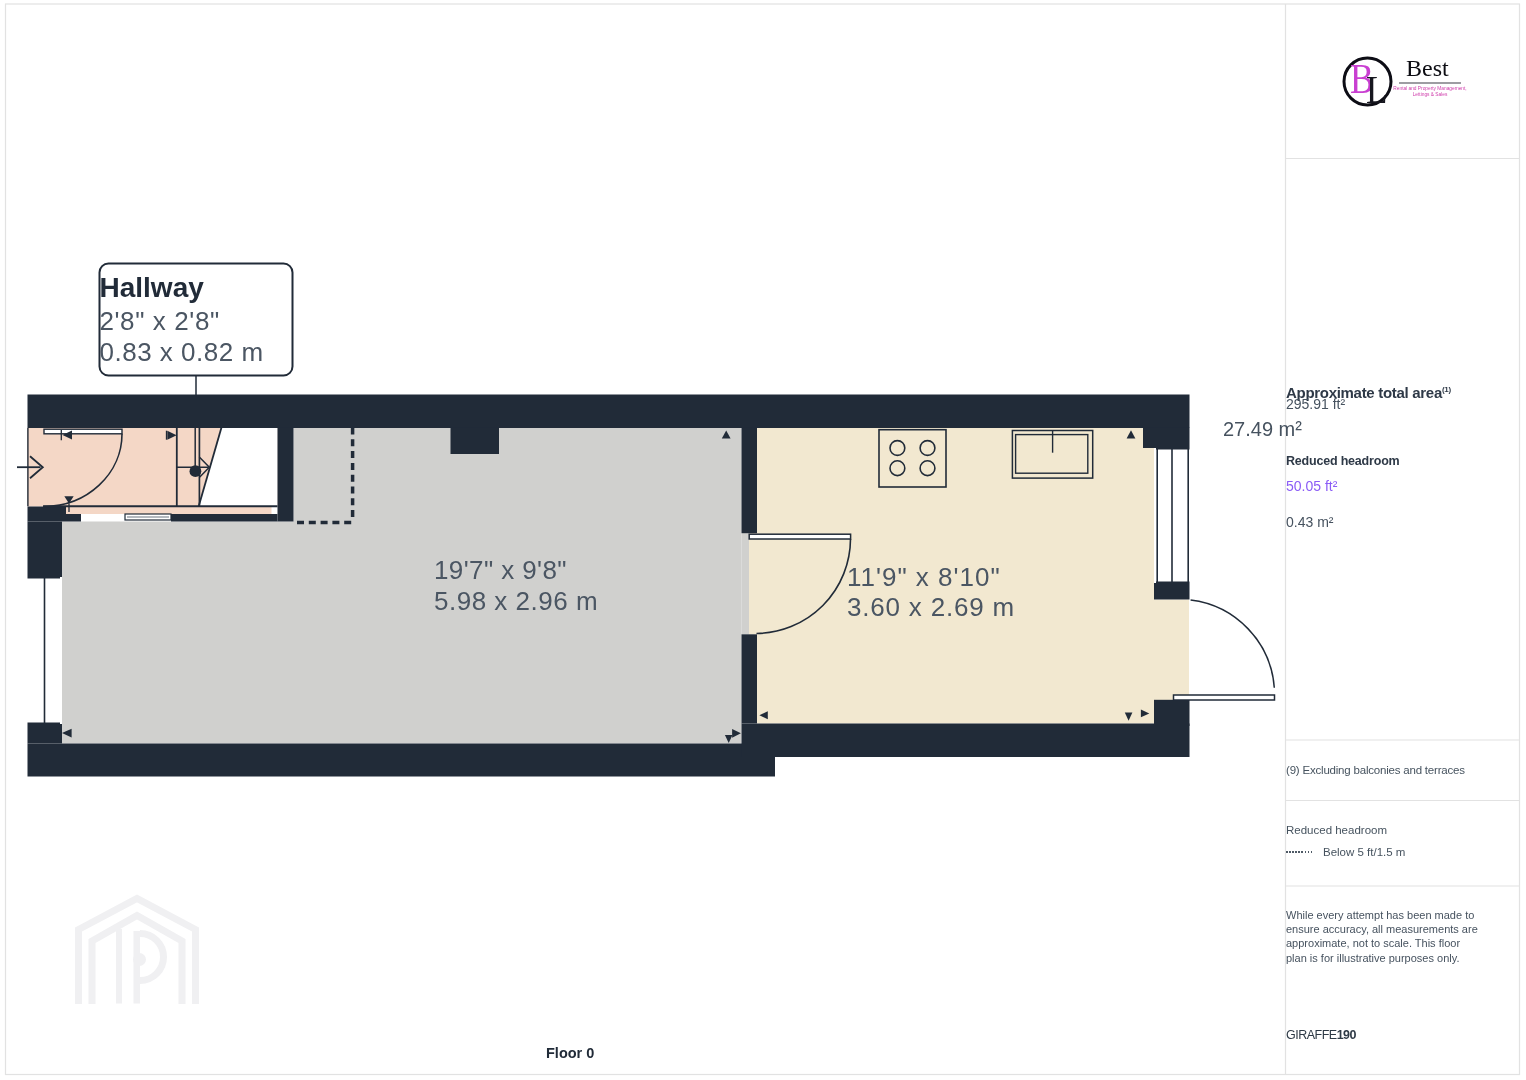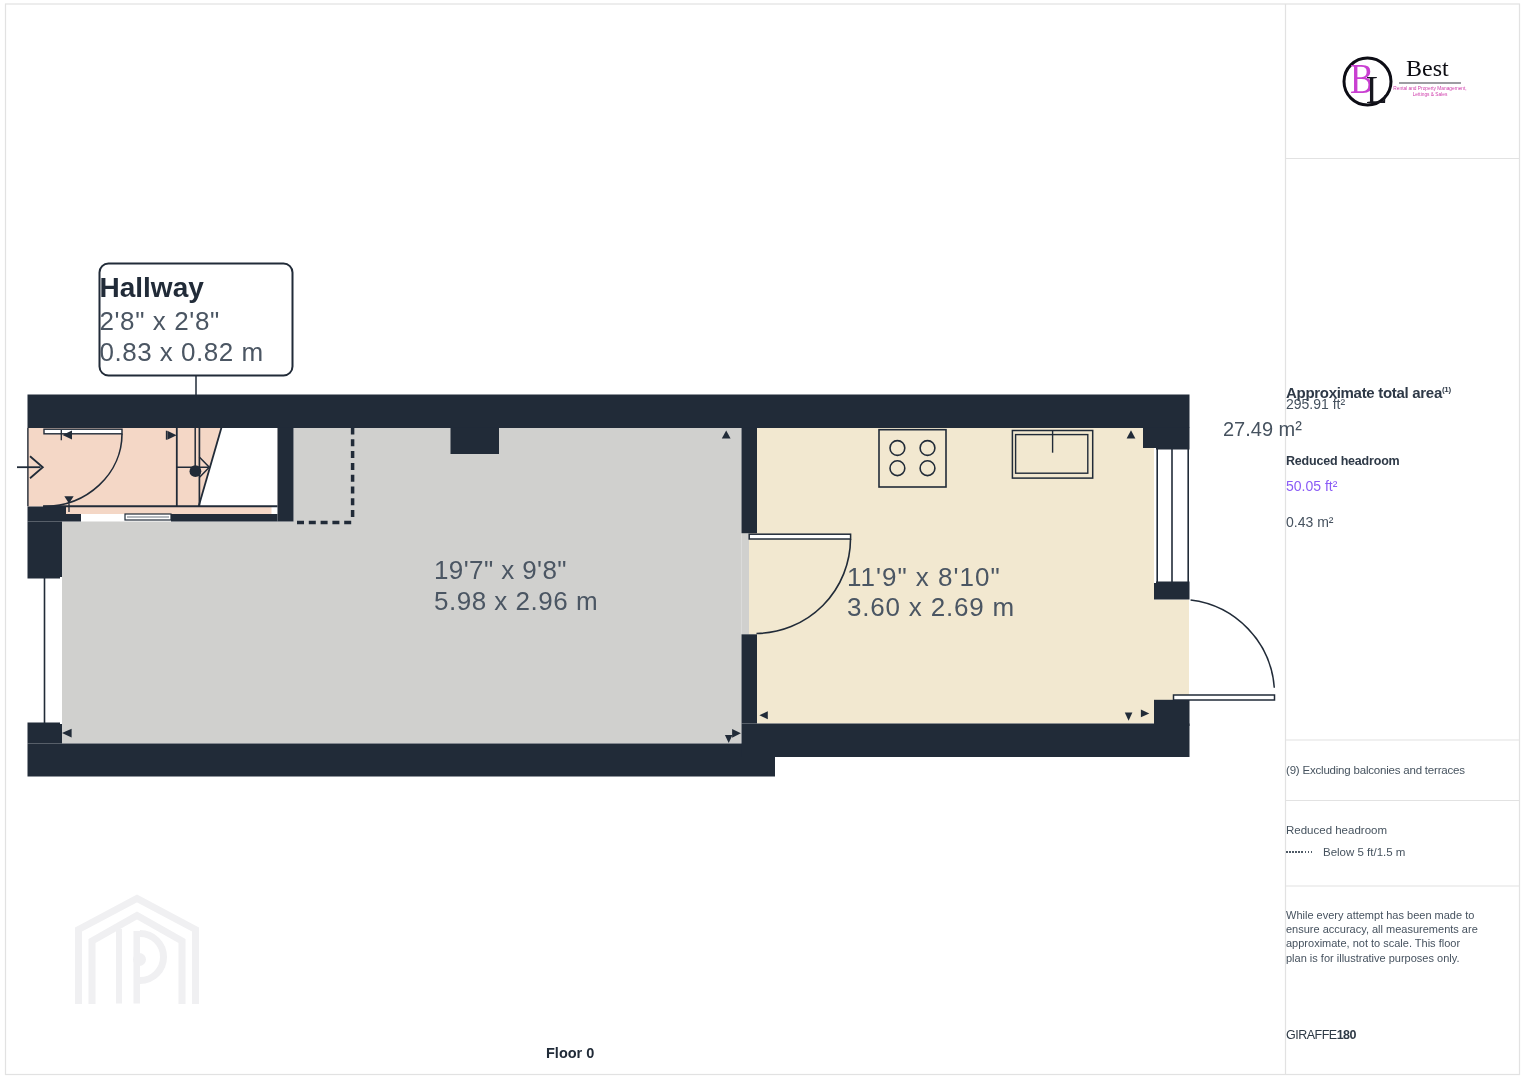--- a/index.html
+++ b/index.html
@@ -234,14 +234,14 @@
 
 <div class="abs ctr" style="left:1286px;top:763.5px;width:236px;font-size:11.5px;letter-spacing:-0.2px;color:#46535f;">(9) Excluding balconies and terraces</div>
 
 <div class="abs ctr" style="left:1286px;top:824px;width:236px;font-size:11.5px;color:#46535f;">Reduced headroom</div>
 
 <div class="abs ctr" style="left:1286px;top:846px;width:236px;font-size:11.5px;color:#46535f;"><span style="display:inline-block;width:28px;height:2px;background:repeating-linear-gradient(90deg,#4e5a66 0,#4e5a66 1.7px,transparent 1.7px,transparent 3.1px);vertical-align:3px;margin-right:9px;"></span>Below 5 ft/1.5 m</div>
 
 <div class="abs ctr" style="left:1286px;top:907.5px;width:236px;font-size:11px;line-height:14.4px;color:#46525f;">While every attempt has been made to<br>ensure accuracy, all measurements are<br>approximate, not to scale. This floor<br>plan is for illustrative purposes only.</div>
 
 
-<div class="abs ctr" style="left:1286px;top:1027.5px;width:236px;font-size:12.5px;letter-spacing:-0.5px;color:#2e3a46;">GIRAFFE<b>180</b></div>
+<div class="abs ctr" style="left:1286px;top:1027.5px;width:236px;font-size:12.5px;letter-spacing:-0.5px;color:#2e3a46;">GIRAFFE<b>190</b></div>
 </div>
 
 </body></html>

